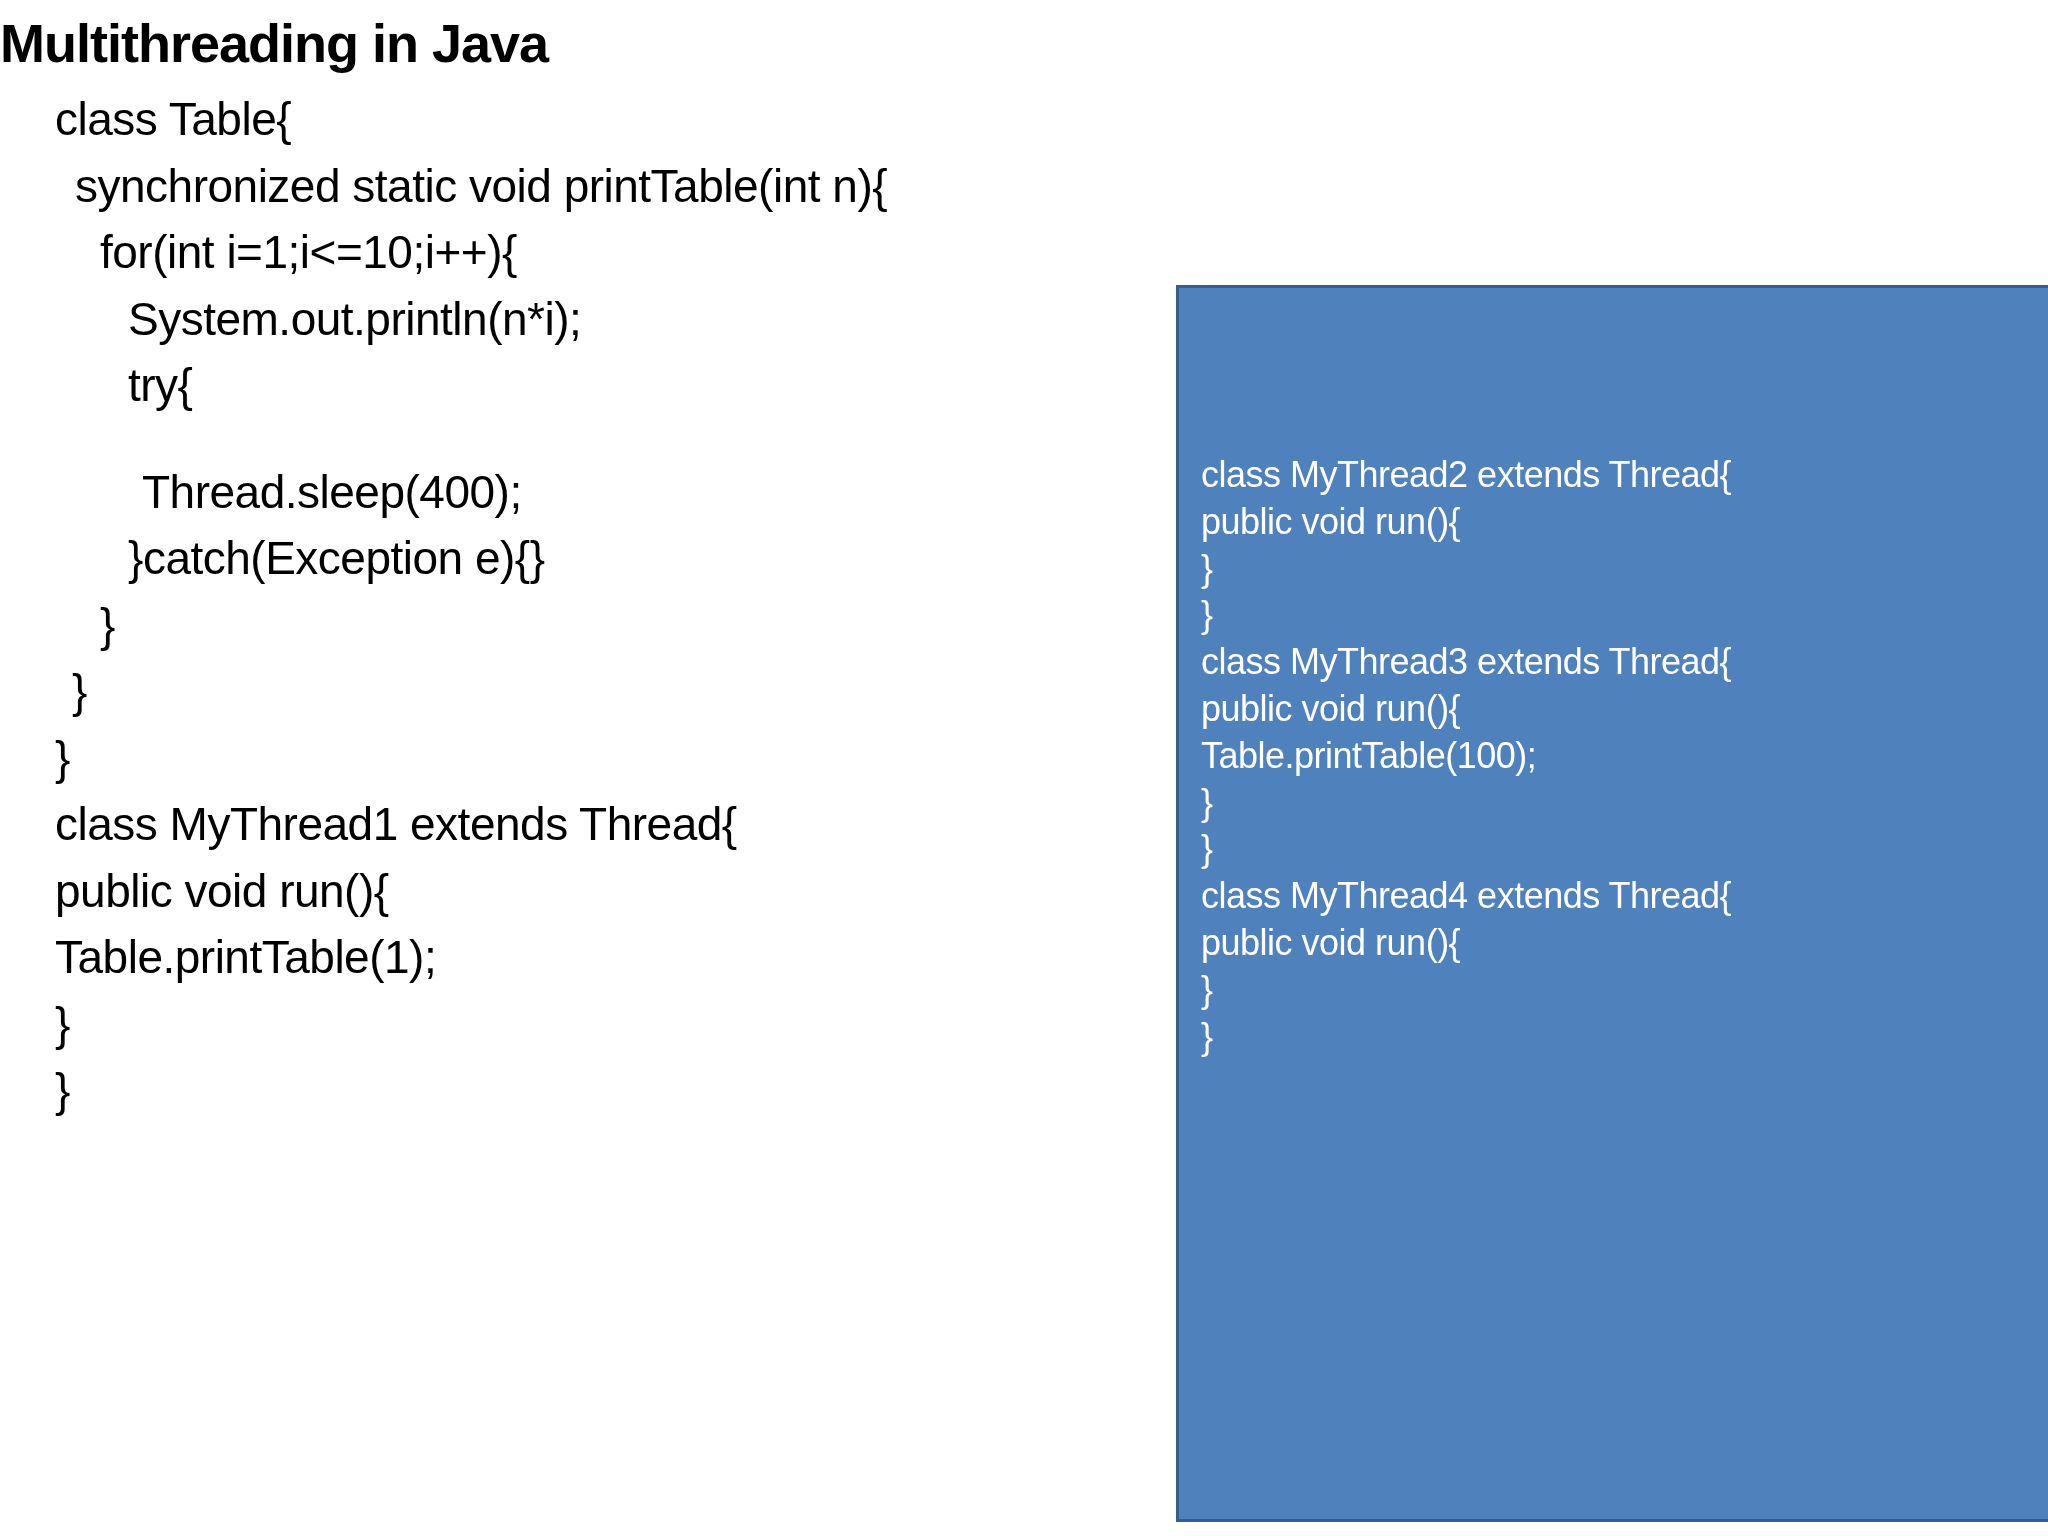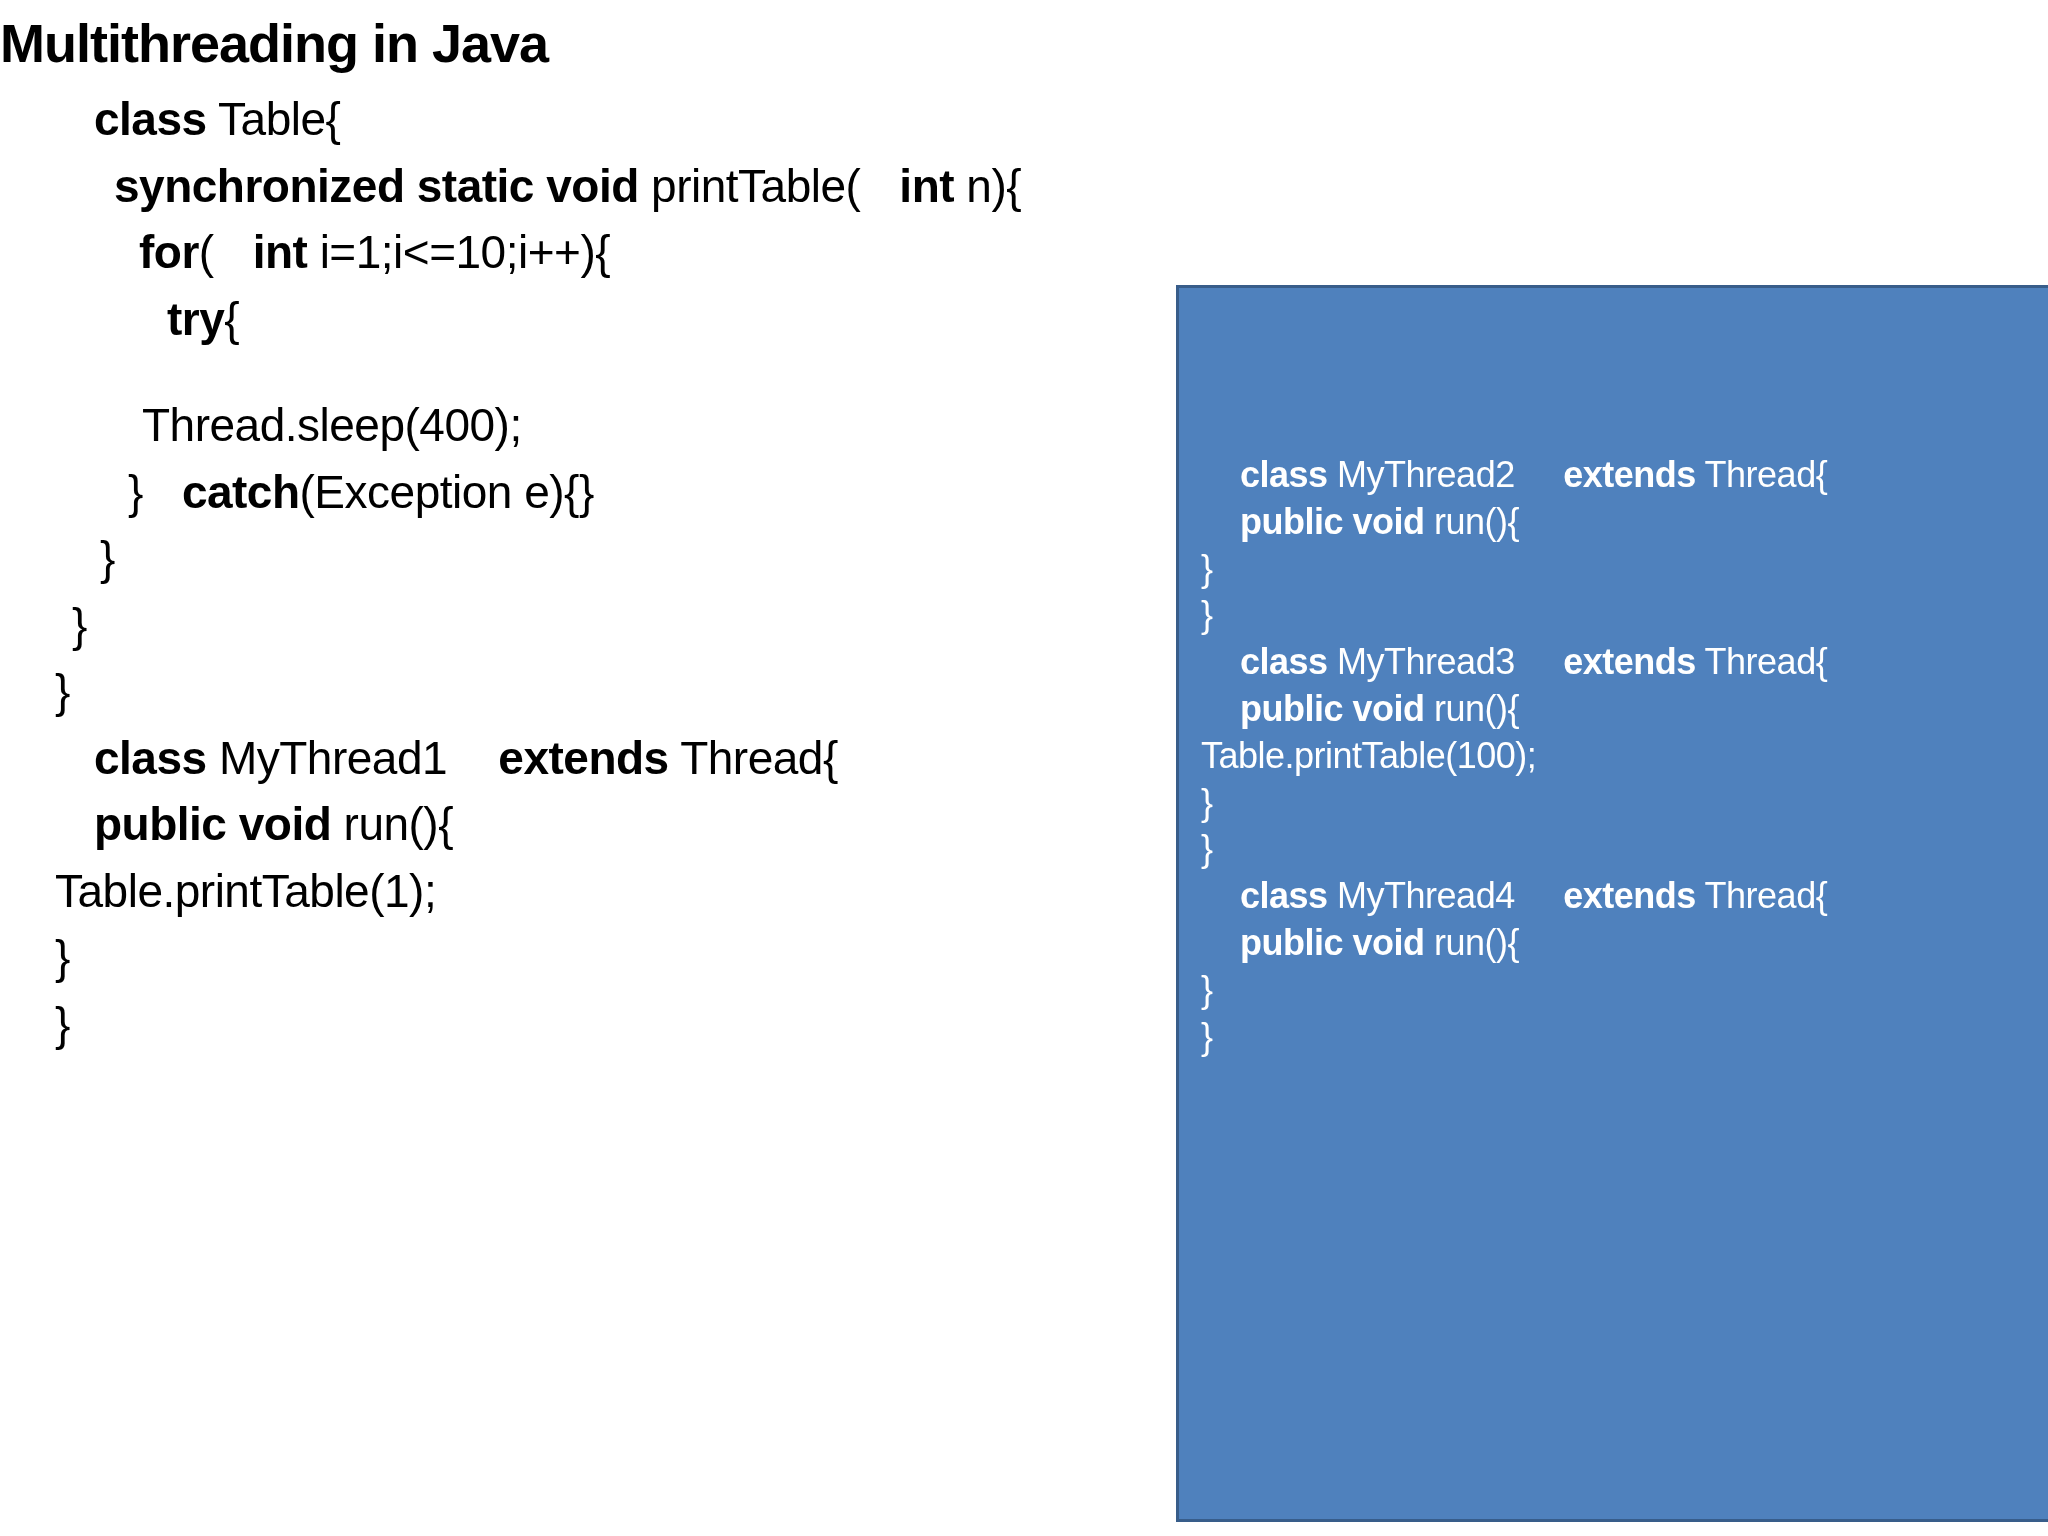--- a/index.html
+++ b/index.html
@@ -38,33 +38,34 @@
     border: 3px solid #84cc16;
   }
   .box-code {
     position: absolute;
     left: 22px; top: 164px;
     font-size: 36px;
     line-height: 46.8px;
     color: #ffffff;
     letter-spacing: -0.5px;
   }
-  .b { font-weight: bold; margin-left: 39px; }
+  .b { font-weight: normal; }
 </style>
 </head>
 <body style="background: rgb(255, 255, 255);">
 
 <div class="slide-root">
 
   <div class="title" style="color: rgb(0, 0, 0);">Multithreading in Java</div>
 
   <div class="left-code code" style="color: rgb(0, 0, 0);">
       <div class="code-line"><span class="b">class</span><span> Table{</span></div>
       <div class="code-line" style="padding-left: 20px;"><span class="b">synchronized static void</span><span> printTable(</span><span class="b">int</span><span> n){</span></div>
       <div class="code-line" style="padding-left: 45px;"><span class="b">for</span><span>(</span><span class="b">int</span><span> i=1;i&lt;=10;i++){</span></div>
+      <div class="code-line" style="padding-left: 73px;"><span>System.out.println(n*i);</span></div>
       <div class="code-line" style="padding-left: 73px;"><span class="b">try</span><span>{</span></div>
       <div class="code-line" style="padding-left: 87px; margin-top: 40px;"><span>Thread.sleep(400);</span></div>
       <div class="code-line" style="padding-left: 73px;"><span>}</span><span class="b">catch</span><span>(Exception e){}</span></div>
       <div class="code-line" style="padding-left: 45px;"><span>}</span></div>
       <div class="code-line" style="padding-left: 17px;"><span>}</span></div>
       <div class="code-line"><span>}</span></div>
       <div class="code-line"><span class="b">class</span><span> MyThread1 </span><span class="b">extends</span><span> Thread{</span></div>
       <div class="code-line"><span class="b">public void</span><span> run(){</span></div>
       <div class="code-line"><span>Table.printTable(1);</span></div>
       <div class="code-line"><span>}</span></div>

